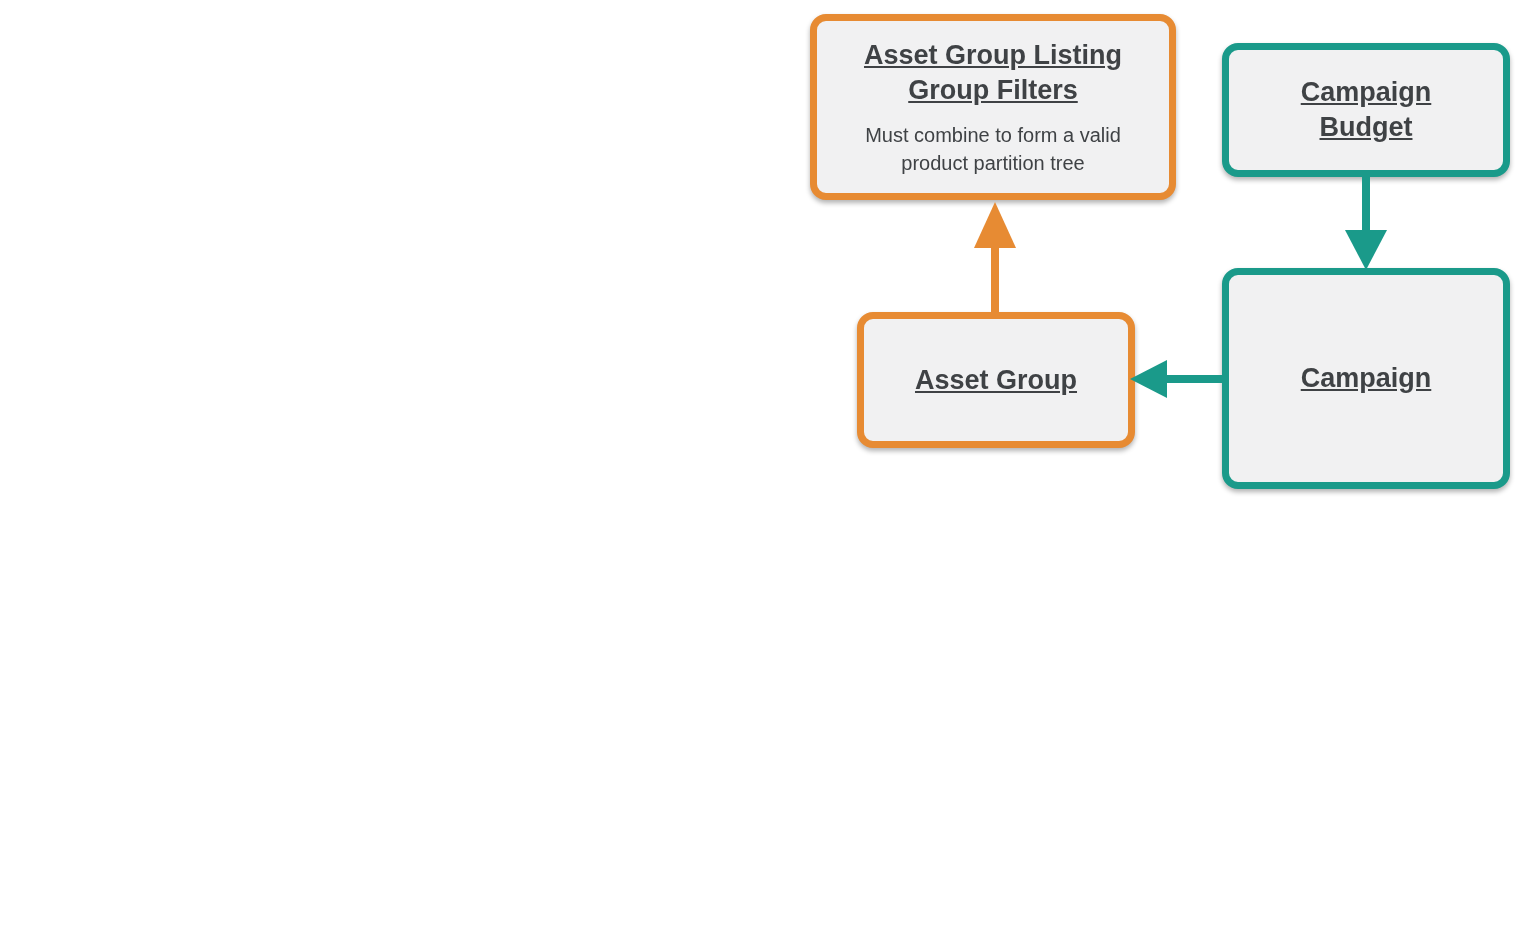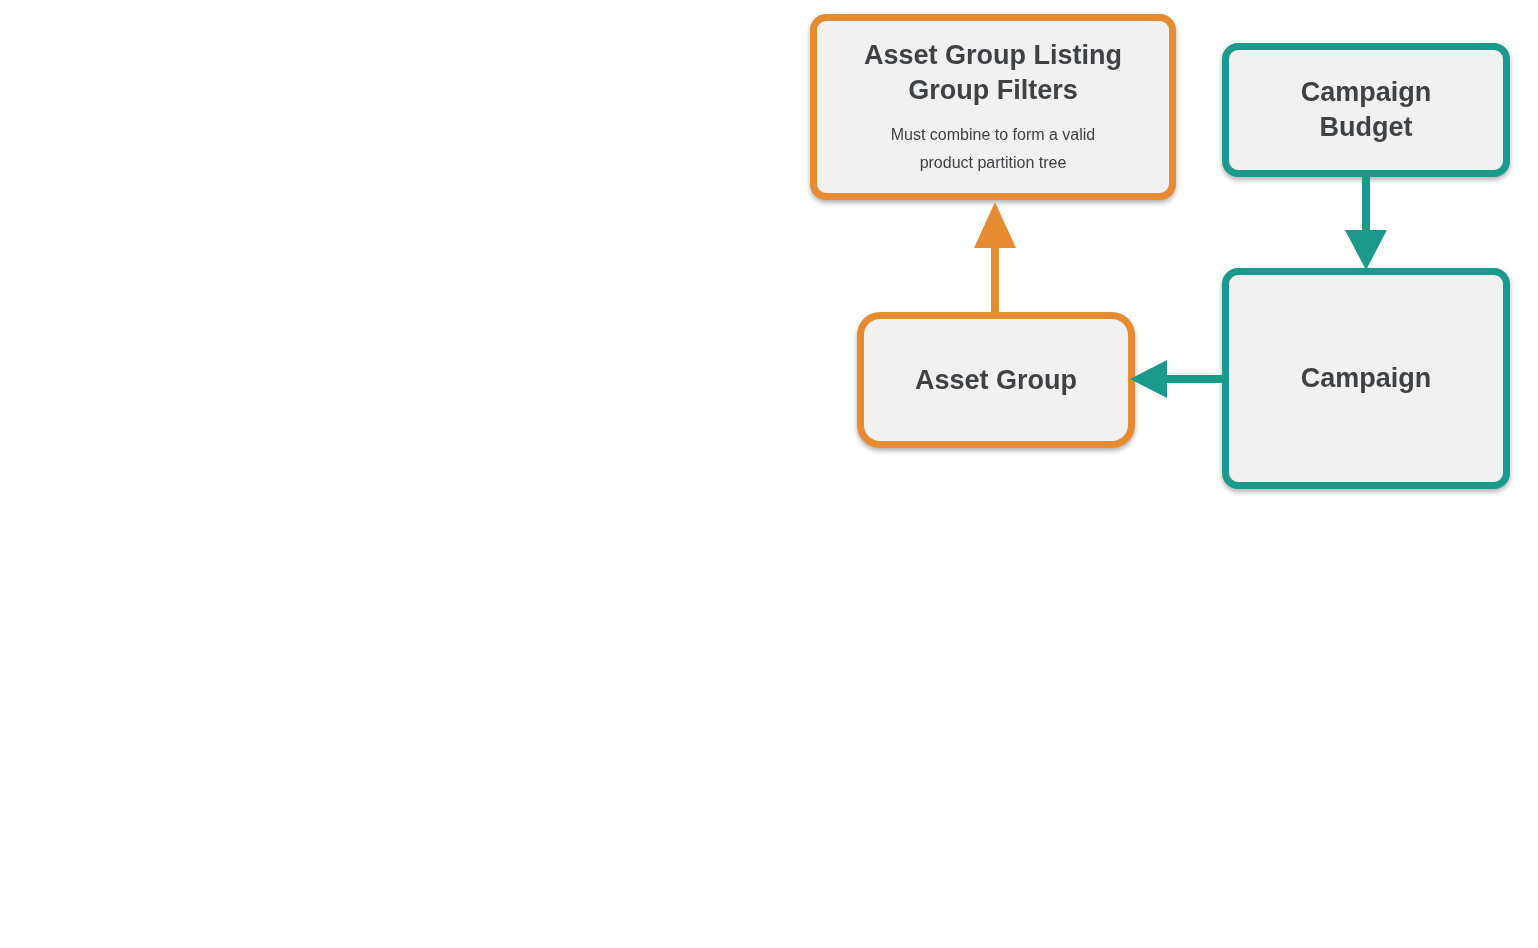--- a/index.html
+++ b/index.html
@@ -32,31 +32,32 @@
     box-shadow: 0 3px 5px rgba(0,0,0,0.30);
   }
   .node.orange { border: 7px solid var(--orange); }
   .node.teal   { border: 7px solid var(--teal); }
   .node-title {
     font-weight: bold;
     font-size: 27px;
     line-height: 35px;
     color: var(--text);
     white-space: pre-line;
+    text-decoration: underline;
   }
   .node-sub {
-    font-size: 16px;
+    font-size: 20px;
     line-height: 28px;
     color: var(--text);
     white-space: pre-line;
     margin-top: 13px;
   }
   #node-listing-filters { left: 810px; top: 14px;  width: 366px; height: 186px; }
   #node-campaign-budget { left: 1222px; top: 43px; width: 288px; height: 134px; }
-  #node-asset-group     { left: 857px; top: 312px; width: 278px; height: 136px; border-radius: 23px; }
+  #node-asset-group     { left: 857px; top: 312px; width: 278px; height: 136px; }
   #node-campaign        { left: 1222px; top: 268px; width: 288px; height: 221px; }
 
   .arrow-line { position: absolute; }
   .arrow-head { position: absolute; width: 0; height: 0; }
 
   
   #edge-up-line { left: 991px; top: 246px; width: 8px; height: 67px; background: var(--orange); }
   #edge-up-head {
     left: 974px; top: 202px;
     border-left: 21px solid transparent;

